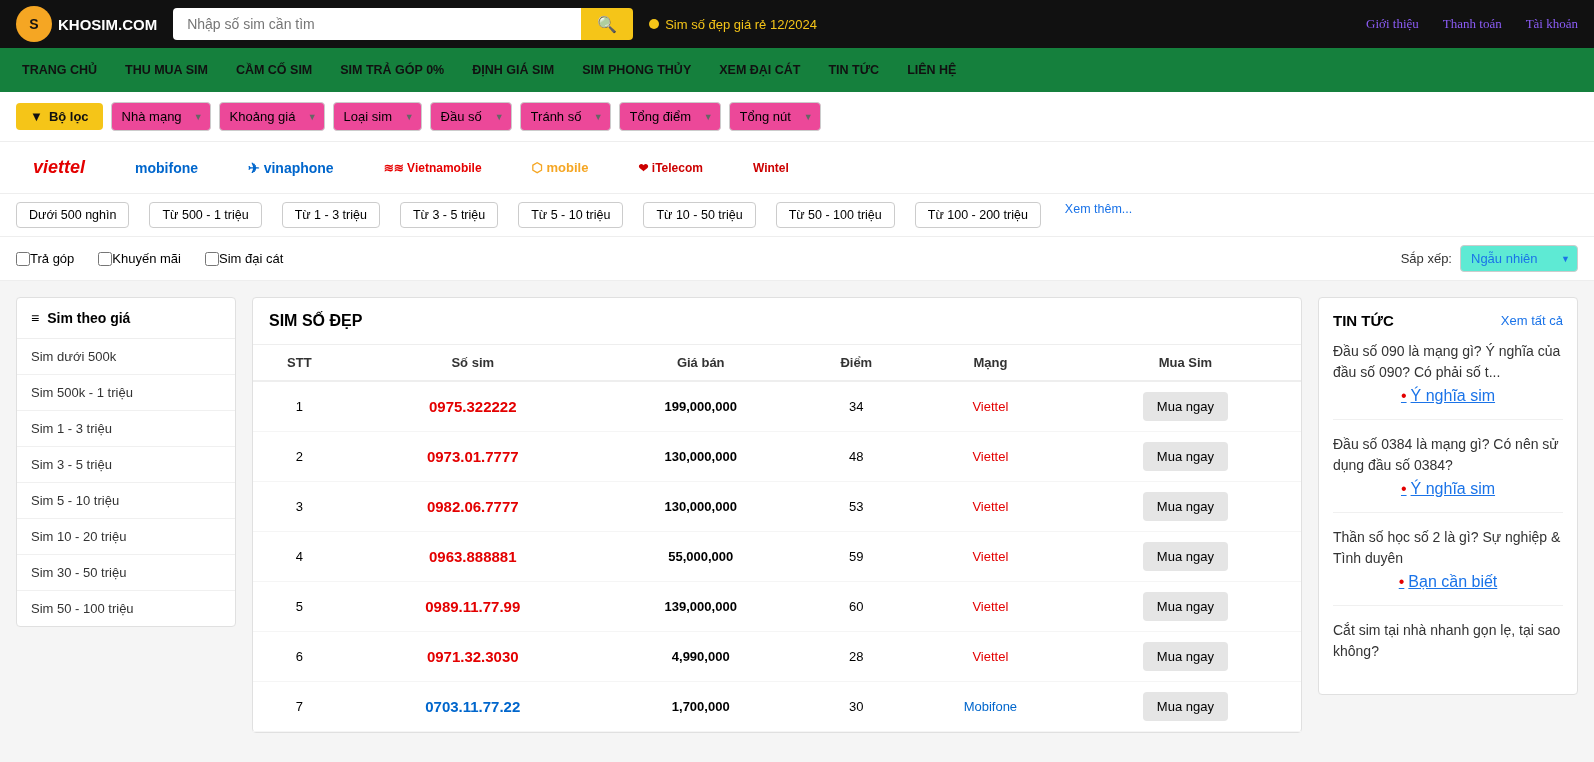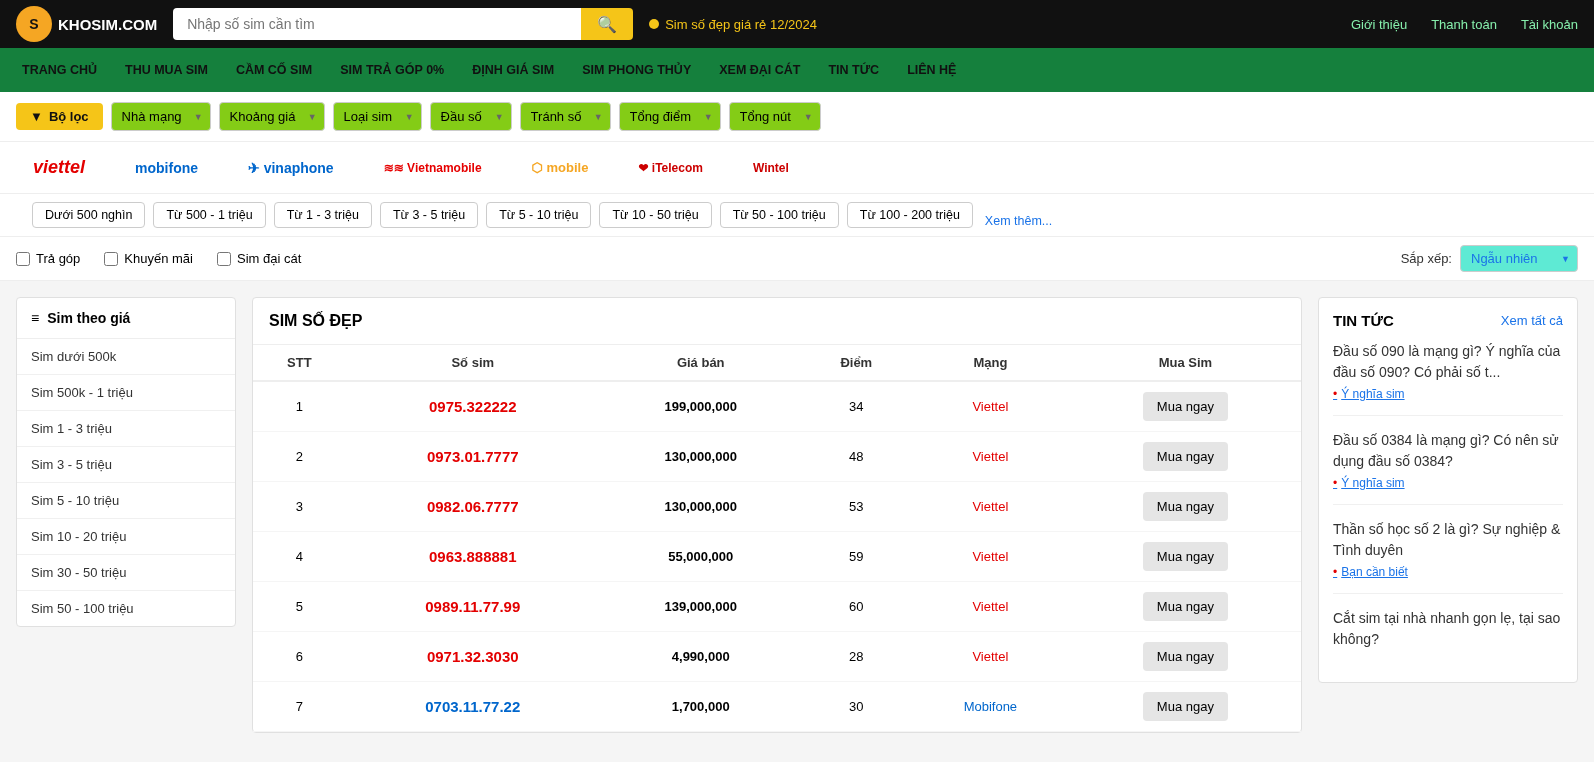--- a/index.html
+++ b/index.html
@@ -8,52 +8,52 @@
     
     .header { background: #111; display: flex; align-items: center; padding: 0 16px; height: 48px; gap: 16px; }
     .logo { display: flex; align-items: center; gap: 6px; color: #fff; font-weight: bold; font-size: 15px; }
     .logo-circle { width: 36px; height: 36px; background: #f5a623; border-radius: 50%; display: flex; align-items: center; justify-content: center; color: #111; font-weight: bold; font-size: 14px; }
     .search-bar { flex: 1; max-width: 460px; display: flex; }
     .search-bar input { flex: 1; padding: 8px 14px; border: none; outline: none; font-size: 14px; border-radius: 4px 0 0 4px; }
     .search-bar button { background: #f5c518; border: none; padding: 0 16px; cursor: pointer; border-radius: 0 4px 4px 0; font-size: 16px; }
     .promo-badge { display: flex; align-items: center; gap: 6px; color: #f5c518; font-size: 13px; }
     .promo-dot { width: 10px; height: 10px; background: #f5c518; border-radius: 50%; }
     .header-nav { margin-left: auto; display: flex; gap: 24px; }
-    .header-nav a { color: #86efac; text-decoration: none; font-size: 13px; }
+    .header-nav a { color: #8b5cf6; text-decoration: none; font-size: 13px; font-family: Liberation Serif, serif; }
 
     
     .navbar { background: #15803d; display: flex; align-items: center; padding: 0 8px; height: 44px; gap: 0; }
     .navbar a { color: #111; text-decoration: none; font-weight: bold; font-size: 12.5px; padding: 0 14px; height: 44px; display: flex; align-items: center; white-space: nowrap; }
 
     
     .filter-row { background: #fff; padding: 10px 16px; display: flex; align-items: center; gap: 8px; flex-wrap: wrap; border-bottom: 1px solid #eee; }
     .filter-label { background: #f5c518; color: #111; font-weight: bold; padding: 6px 14px; border-radius: 4px; display: flex; align-items: center; gap: 6px; font-size: 13px; }
     .select-wrap { position: relative; display: inline-block; }
     .select-wrap::after { content: '▼'; position: absolute; right: 8px; top: 50%; transform: translateY(-50%); font-size: 9px; pointer-events: none; color: #666; }
-    .select-wrap select { border: 1px solid #ccc; border-radius: 4px; padding: 6px 28px 6px 10px; font-size: 13px; background: #84cc16; cursor: pointer; appearance: none; }
+    .select-wrap select { border: 1px solid #ccc; border-radius: 4px; padding: 6px 28px 6px 10px; font-size: 13px; background: #ec4899; cursor: pointer; appearance: none; }
 
     
     .network-row { background: #fff; padding: 10px 16px; display: flex; align-items: center; gap: 16px; border-bottom: 1px solid #eee; flex-wrap: wrap; }
     .network-item { padding: 4px 16px; border: 1px solid transparent; border-radius: 4px; cursor: pointer; display: flex; align-items: center; font-weight: bold; }
     .viettel-logo { color: #e30000; font-style: italic; font-weight: 900; font-size: 18px; }
     .mobifone-logo { color: #0066cc; font-size: 14px; font-weight: bold; }
     .vinaphone-logo { color: #0066cc; font-size: 14px; font-weight: bold; }
     .vietnamobile-logo { color: #e60000; font-size: 12px; font-weight: bold; }
     .gmobile-logo { color: #f5a623; font-size: 13px; font-weight: bold; }
     .itelecom-logo { color: #cc0000; font-size: 12px; font-weight: bold; }
     .wintel-logo { color: #cc0000; font-size: 12px; font-weight: bold; }
 
     
-    .price-row { background: #fff; padding: 8px 32px; display: flex; align-items: flex-end; gap: 8px; flex-wrap: wrap; border-bottom: 1px solid #eee; }
+    .price-row { background: #fff; padding: 8px 16px; display: flex; align-items: flex-start; gap: 20px; flex-wrap: wrap; border-bottom: 1px solid #eee; }
     .price-btn { border: 1px solid #ccc; background: #fff; padding: 5px 12px; border-radius: 4px; cursor: pointer; font-size: 12.5px; white-space: nowrap; }
     .price-more { color: #1a73e8; font-size: 12.5px; cursor: pointer; margin-left: 4px; }
 
     
     .options-row { background: #fff; padding: 8px 16px; display: flex; align-items: center; gap: 24px; border-bottom: 1px solid #eee; }
-    .checkbox-item { display: flex; align-items: center; gap: 6px; cursor: pointer; font-size: 13px; }
+    .checkbox-item { display: flex; align-items: center; cursor: pointer; font-size: 13px; }
     .checkbox-item input { width: 14px; height: 14px; cursor: pointer; }
     .sort-section { margin-left: auto; display: flex; align-items: center; gap: 8px; font-size: 13px; }
     .sort-label { font-weight: normal; color: #333; }
     .sort-select-wrap { position: relative; }
     .sort-select-wrap::after { content: '▼'; position: absolute; right: 8px; top: 50%; transform: translateY(-50%); font-size: 9px; color: #1a73e8; pointer-events: none; }
     .sort-select-wrap select { border: 1px solid #ccc; border-radius: 4px; padding: 5px 28px 5px 10px; font-size: 13px; background: #5eead4; appearance: none; cursor: pointer; color: #1a73e8; }
 
     
     .main-content { display: flex; gap: 0; padding: 16px; gap: 16px; }
 
@@ -79,21 +79,21 @@
 
     
     .news-sidebar { width: 260px; flex-shrink: 0; }
     .news-box { background: #fff; border: 1px solid #e0e0e0; border-radius: 4px; padding: 14px; }
     .news-header { display: flex; justify-content: space-between; align-items: center; margin-bottom: 12px; }
     .news-title { font-weight: bold; font-size: 15px; }
     .news-all { color: #1a73e8; font-size: 13px; cursor: pointer; }
     .news-item { margin-bottom: 14px; padding-bottom: 14px; border-bottom: 1px solid #f0f0f0; }
     .news-item:last-child { border-bottom: none; margin-bottom: 0; }
     .news-text { font-size: 14px; line-height: 1.5; color: #333; margin-bottom: 4px; }
-    .news-link { color: #1a73e8; font-size: 12px; display: block; margin-top: 4px; }
+    .news-link { color: #1a73e8; font-size: 16px; display: block; margin-top: 4px; text-align: center; }
     .news-bullet { color: #e30000; margin-right: 4px; }
   </style>
 </head>
 <body>
 
 <div class="header">
   <div class="logo">
     <div class="logo-circle">S</div>
     <span>KHOSIM.COM</span>
   </div>

